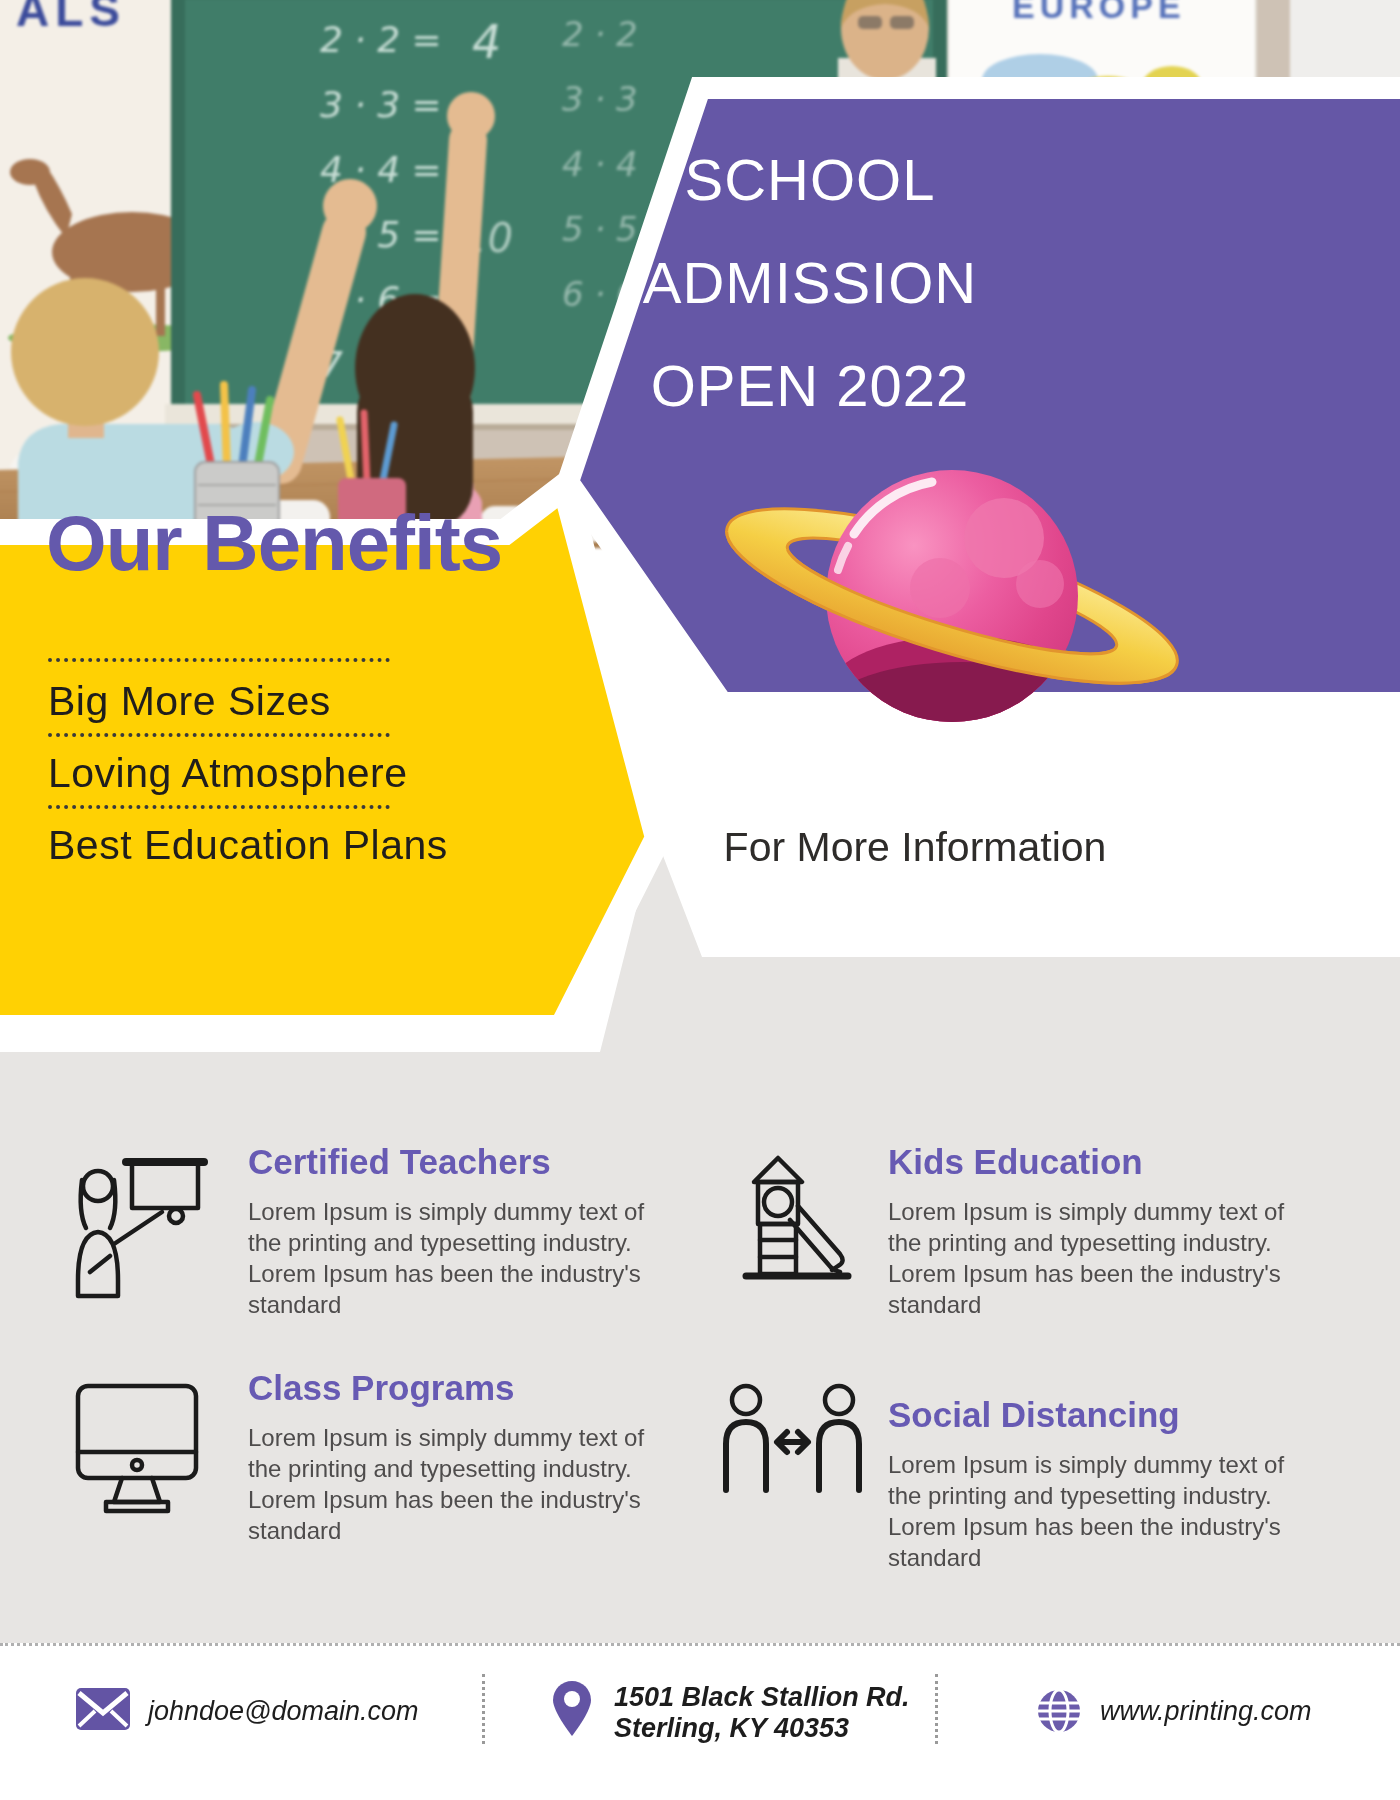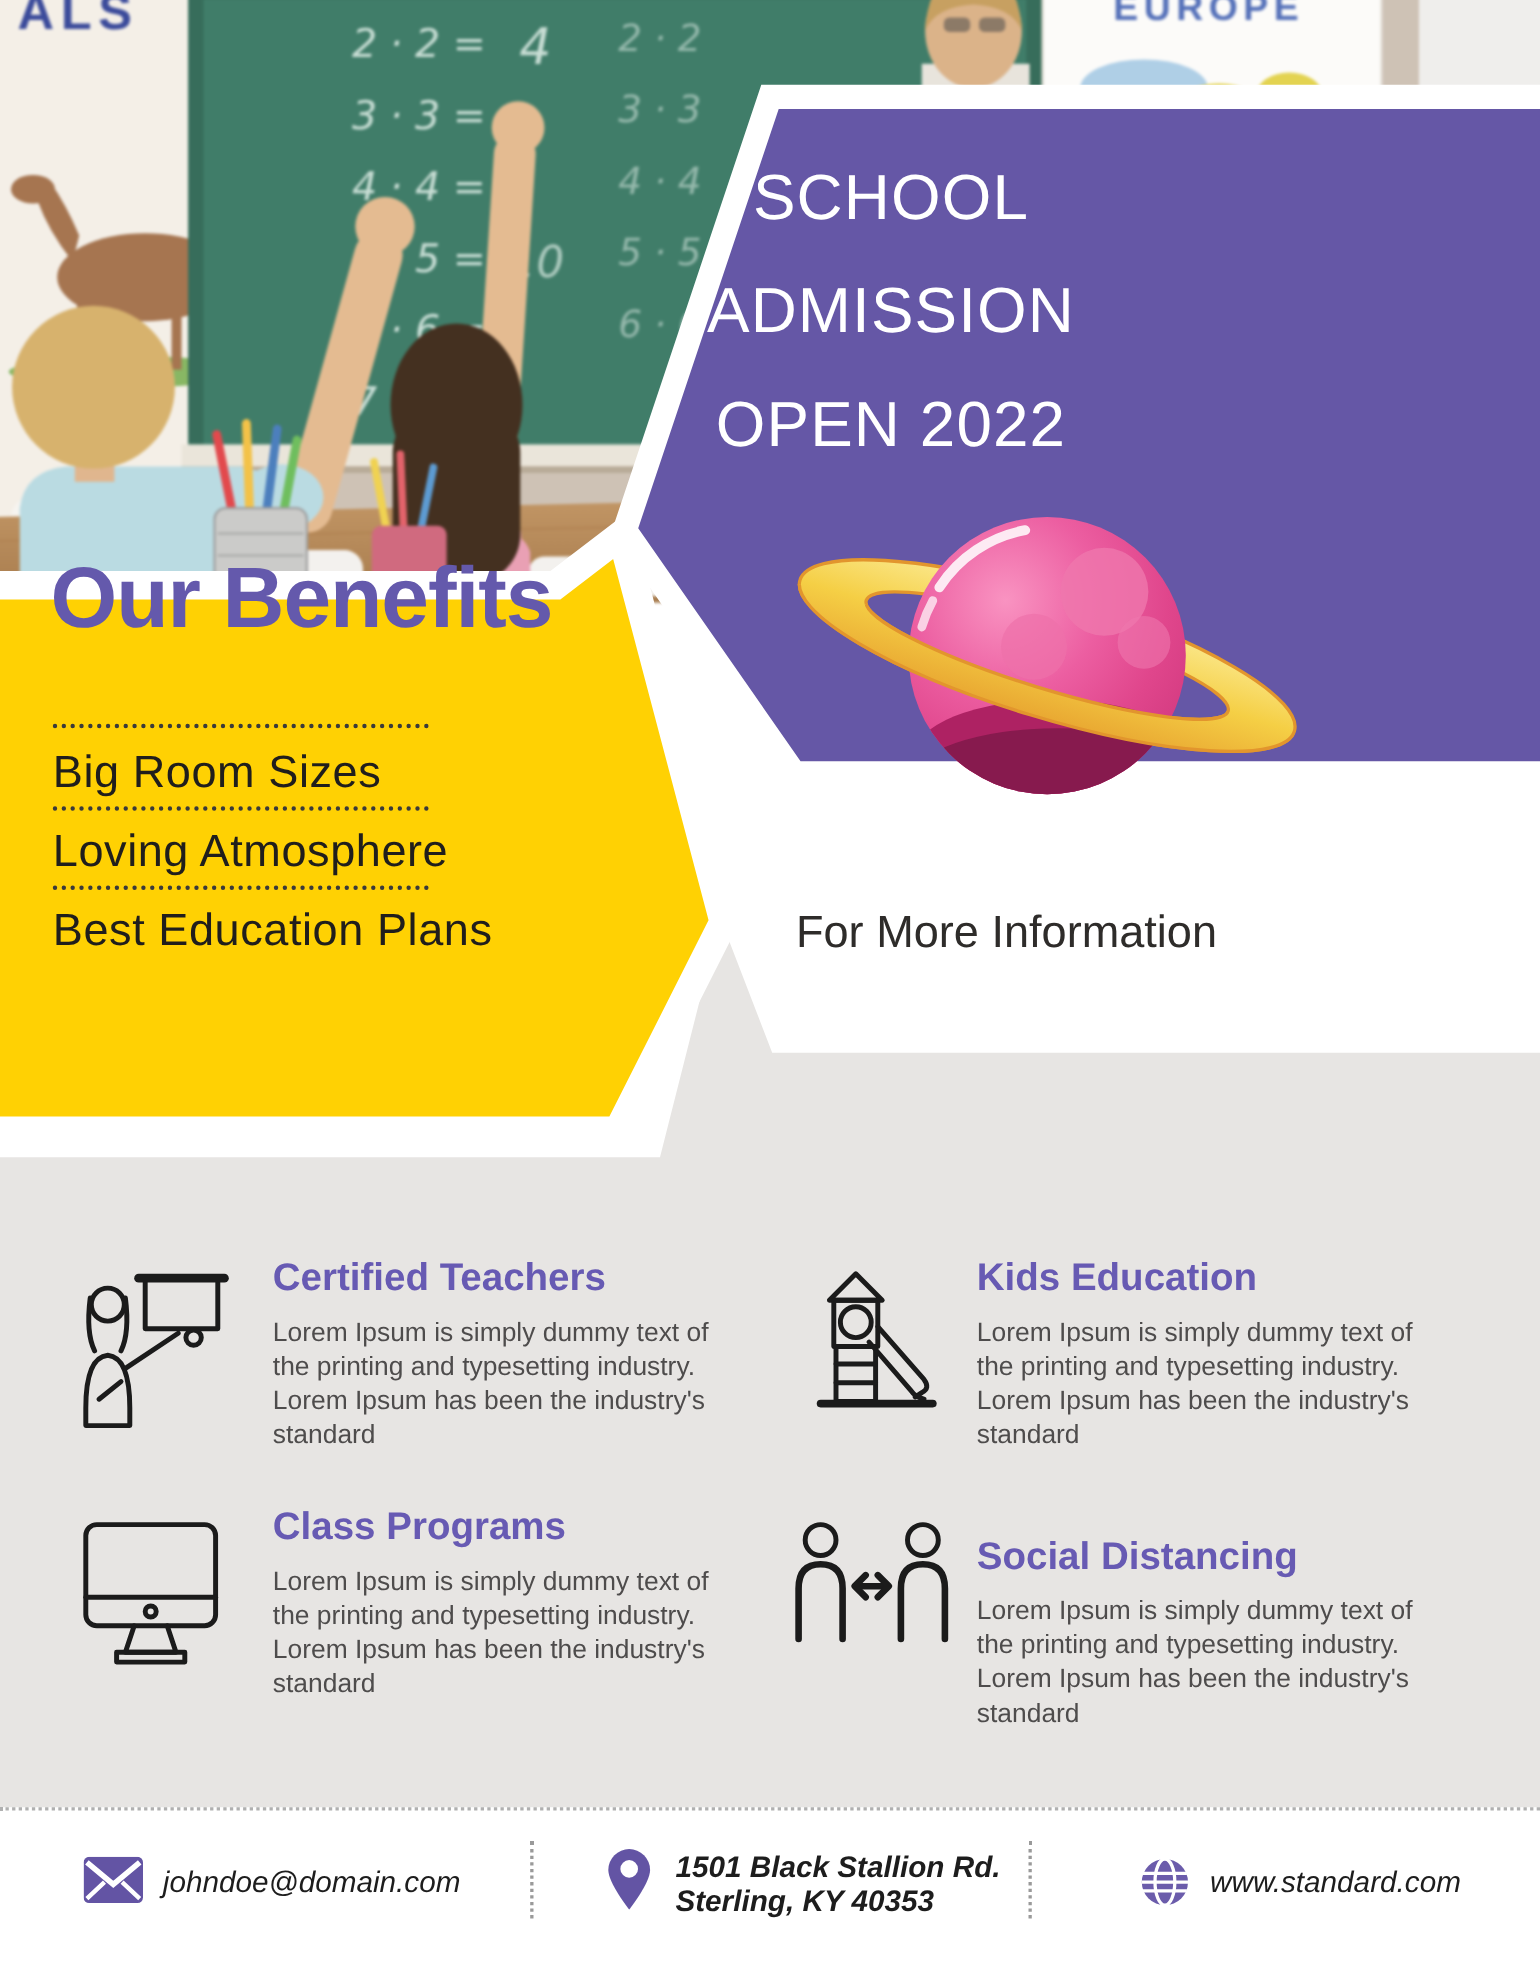--- a/index.html
+++ b/index.html
@@ -213,21 +213,21 @@
   </svg>
 
   <div class="banner-text">
     <div>SCHOOL</div>
     <div>ADMISSION</div>
     <div>OPEN 2022</div>
   </div>
 
   <div class="benefits-title">Our Benefits</div>
   <div class="dotline" style="top:658px;"></div>
-  <div class="benefit-item" style="top:678px;">Big Room Sizes</div>
+  <div class="benefit-item" style="top:678px;">Big More Sizes</div>
   <div class="dotline" style="top:733px;"></div>
   <div class="benefit-item" style="top:750px;">Loving Atmosphere</div>
   <div class="dotline" style="top:805px;"></div>
   <div class="benefit-item" style="top:822px;">Best Education Plans</div>
 
   <div class="info-label">For More Information</div>
 
   <div class="ficon" style="left:70px;top:1150px;">
     <svg width="140" height="150" viewBox="0 0 140 150">
       <rect x="62" y="12" width="66" height="46"></rect>
@@ -322,15 +322,15 @@
 
   <div class="abs" style="left:1036px;top:1688px;">
     <svg width="46" height="46" viewBox="0 0 46 46" xmlns="http://www.w3.org/2000/svg">
       <circle cx="23" cy="23" r="21" fill="#6b5cab"></circle>
       <ellipse cx="23" cy="23" rx="9" ry="21" fill="none" stroke="#ffffff" stroke-width="3"></ellipse>
       <line x1="3" y1="15" x2="43" y2="15" stroke="#ffffff" stroke-width="3"></line>
       <line x1="2" y1="23" x2="44" y2="23" stroke="#ffffff" stroke-width="3"></line>
       <line x1="3" y1="31" x2="43" y2="31" stroke="#ffffff" stroke-width="3"></line>
     </svg>
   </div>
-  <div class="footer-text" style="left:1100px;top:1696px;">www.standard.com</div>
+  <div class="footer-text" style="left:1100px;top:1696px;">www.printing.com</div>
 
 </div>
 
 </body></html>

